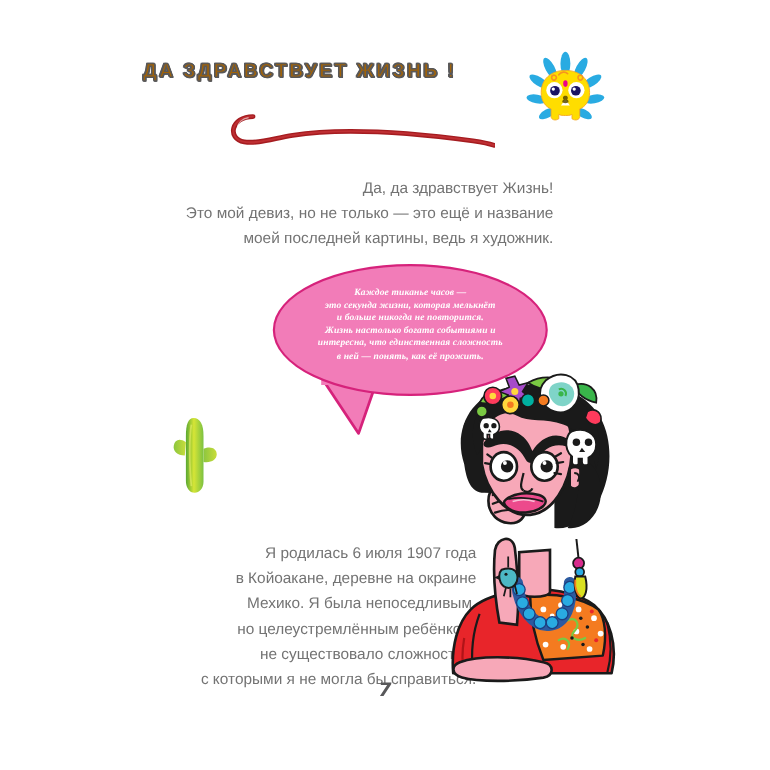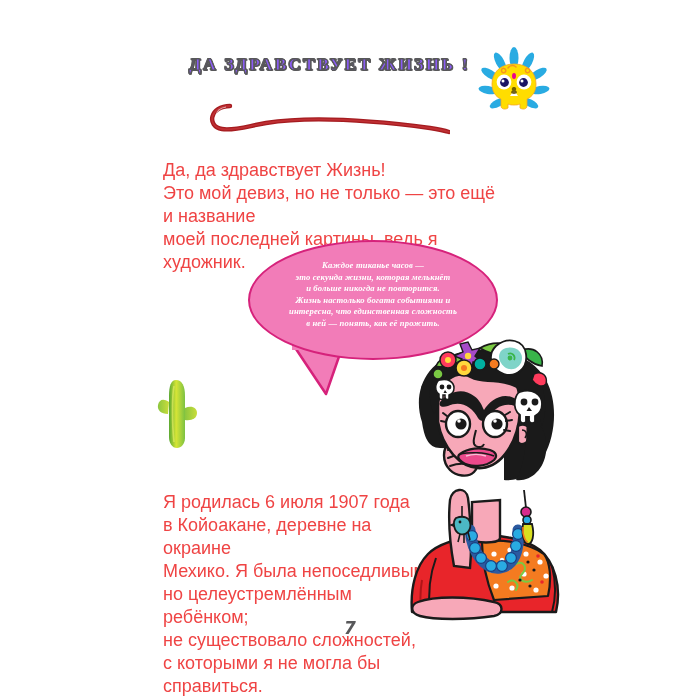--- a/index.html
+++ b/index.html
@@ -24,26 +24,26 @@
     left: 0;
     top: 52px;
     width: 700px;
     height: 46px;
   }
   .title-text {
     position: absolute;
     left: 130px;
     top: 0;
     width: 340px;
-    text-align: right;
-    font-family: Liberation Serif, serif;
+    text-align: left;
+    font-family: Liberation Sans, sans-serif;
     font-weight: bold;
     font-size: 17.5px;
     letter-spacing: 2.2px;
-    color: #8b5cf6;
+    color: #a16207;
     -webkit-text-stroke: 1px #58585a;
     text-shadow:
       -1px 0 #58585a, 1px 0 #58585a,
       0 -1px #58585a, 0 1px #58585a,
       1px 1px #58585a, -1px -1px #58585a;
     white-space: nowrap;
     line-height: 24px;
   }
   .swoosh {
     position: absolute;
@@ -57,24 +57,25 @@
     left: 478px;
     top: 46px;
     width: 72px;
     height: 72px;
   }
 
   
   .para {
     position: absolute;
     font-family: "Liberation Sans", sans-serif;
-    font-size: 18px;
+    font-size: 14px;
     line-height: 23px;
-    color: #ef4444;
+    color: #737373;
     white-space: pre-line;
+    text-align: right;
   }
   #para-intro {
     left: 163px;
     top: 159px;
     width: 340px;
   }
   #para-birth {
     left: 163px;
     top: 491px;
     width: 270px;

